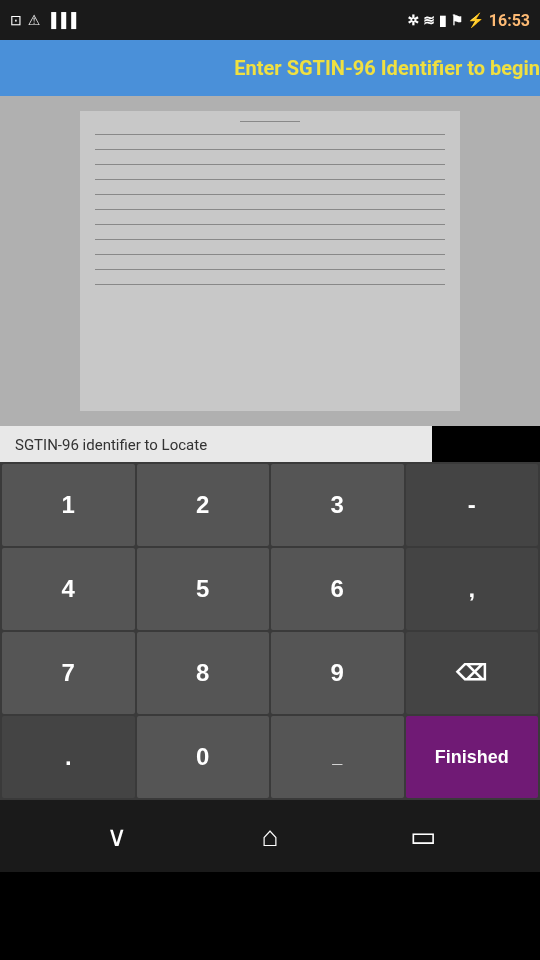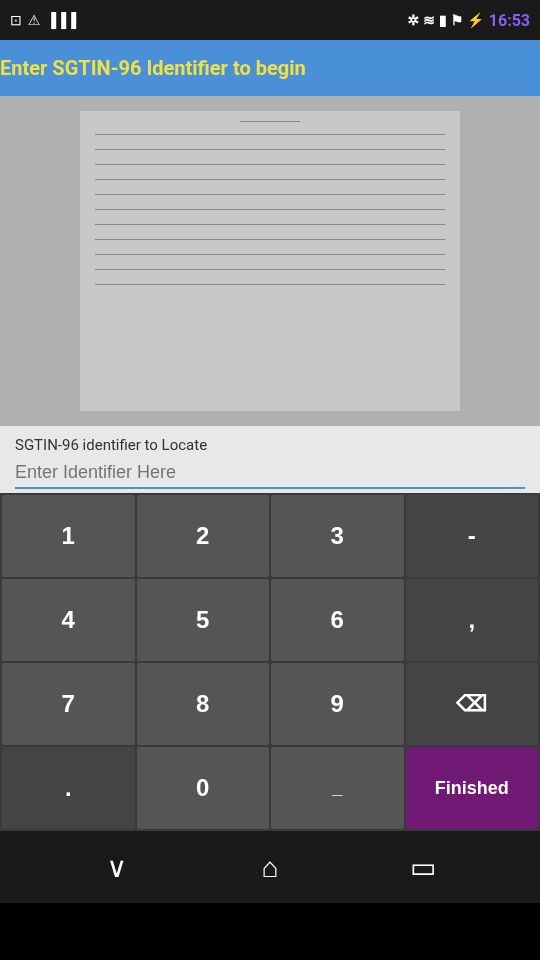--- a/index.html
+++ b/index.html
@@ -35,31 +35,31 @@
       color: #fff;
       font-weight: bold;
     }
     .status-icon {
       color: #fff;
       font-size: 14px;
     }
     .status-time {
       font-size: 16px;
       font-weight: bold;
-      color: #8b5cf6;
+      color: #fdba74;
     }
 
     
     #header {
       width: 540px;
       height: 56px;
       background: #4a90d9;
       display: flex;
       align-items: center;
-      justify-content: flex-start;
+      justify-content: flex-end;
     }
     #header-title {
       color: #f0e040;
       font-size: 20px;
       font-weight: bold;
       text-align: center;
     }
 
     
     #document-area {
@@ -87,21 +87,21 @@
     }
     .doc-title-line {
       width: 60px;
       height: 1px;
       background: #888;
       margin: 0 auto 12px auto;
     }
 
     
     #input-section {
-      width: 540px;
+      width: 432px;
       background: #e8e8e8;
       padding: 10px 15px 4px 15px;
     }
     #input-label {
       font-size: 15px;
       color: #333;
       margin-bottom: 4px;
     }
     #identifier-input {
       width: 100%;
@@ -212,21 +212,20 @@
     <div class="doc-line"></div>
     <div class="doc-line"></div>
     <div class="doc-line"></div>
     <div class="doc-line"></div>
   </div>
 
 </div>
 
 <div id="input-section">
   <div id="input-label">SGTIN-96 identifier to Locate</div>
-  <input id="identifier-input" type="text" placeholder="Enter Identifier Here" style="">
 </div>
 
 <div id="keyboard">
 
   <button class="key-btn">1</button>
   <button class="key-btn">2</button>
   <button class="key-btn">3</button>
   <button class="key-btn key-dark">-</button>
 
   <button class="key-btn">4</button>

